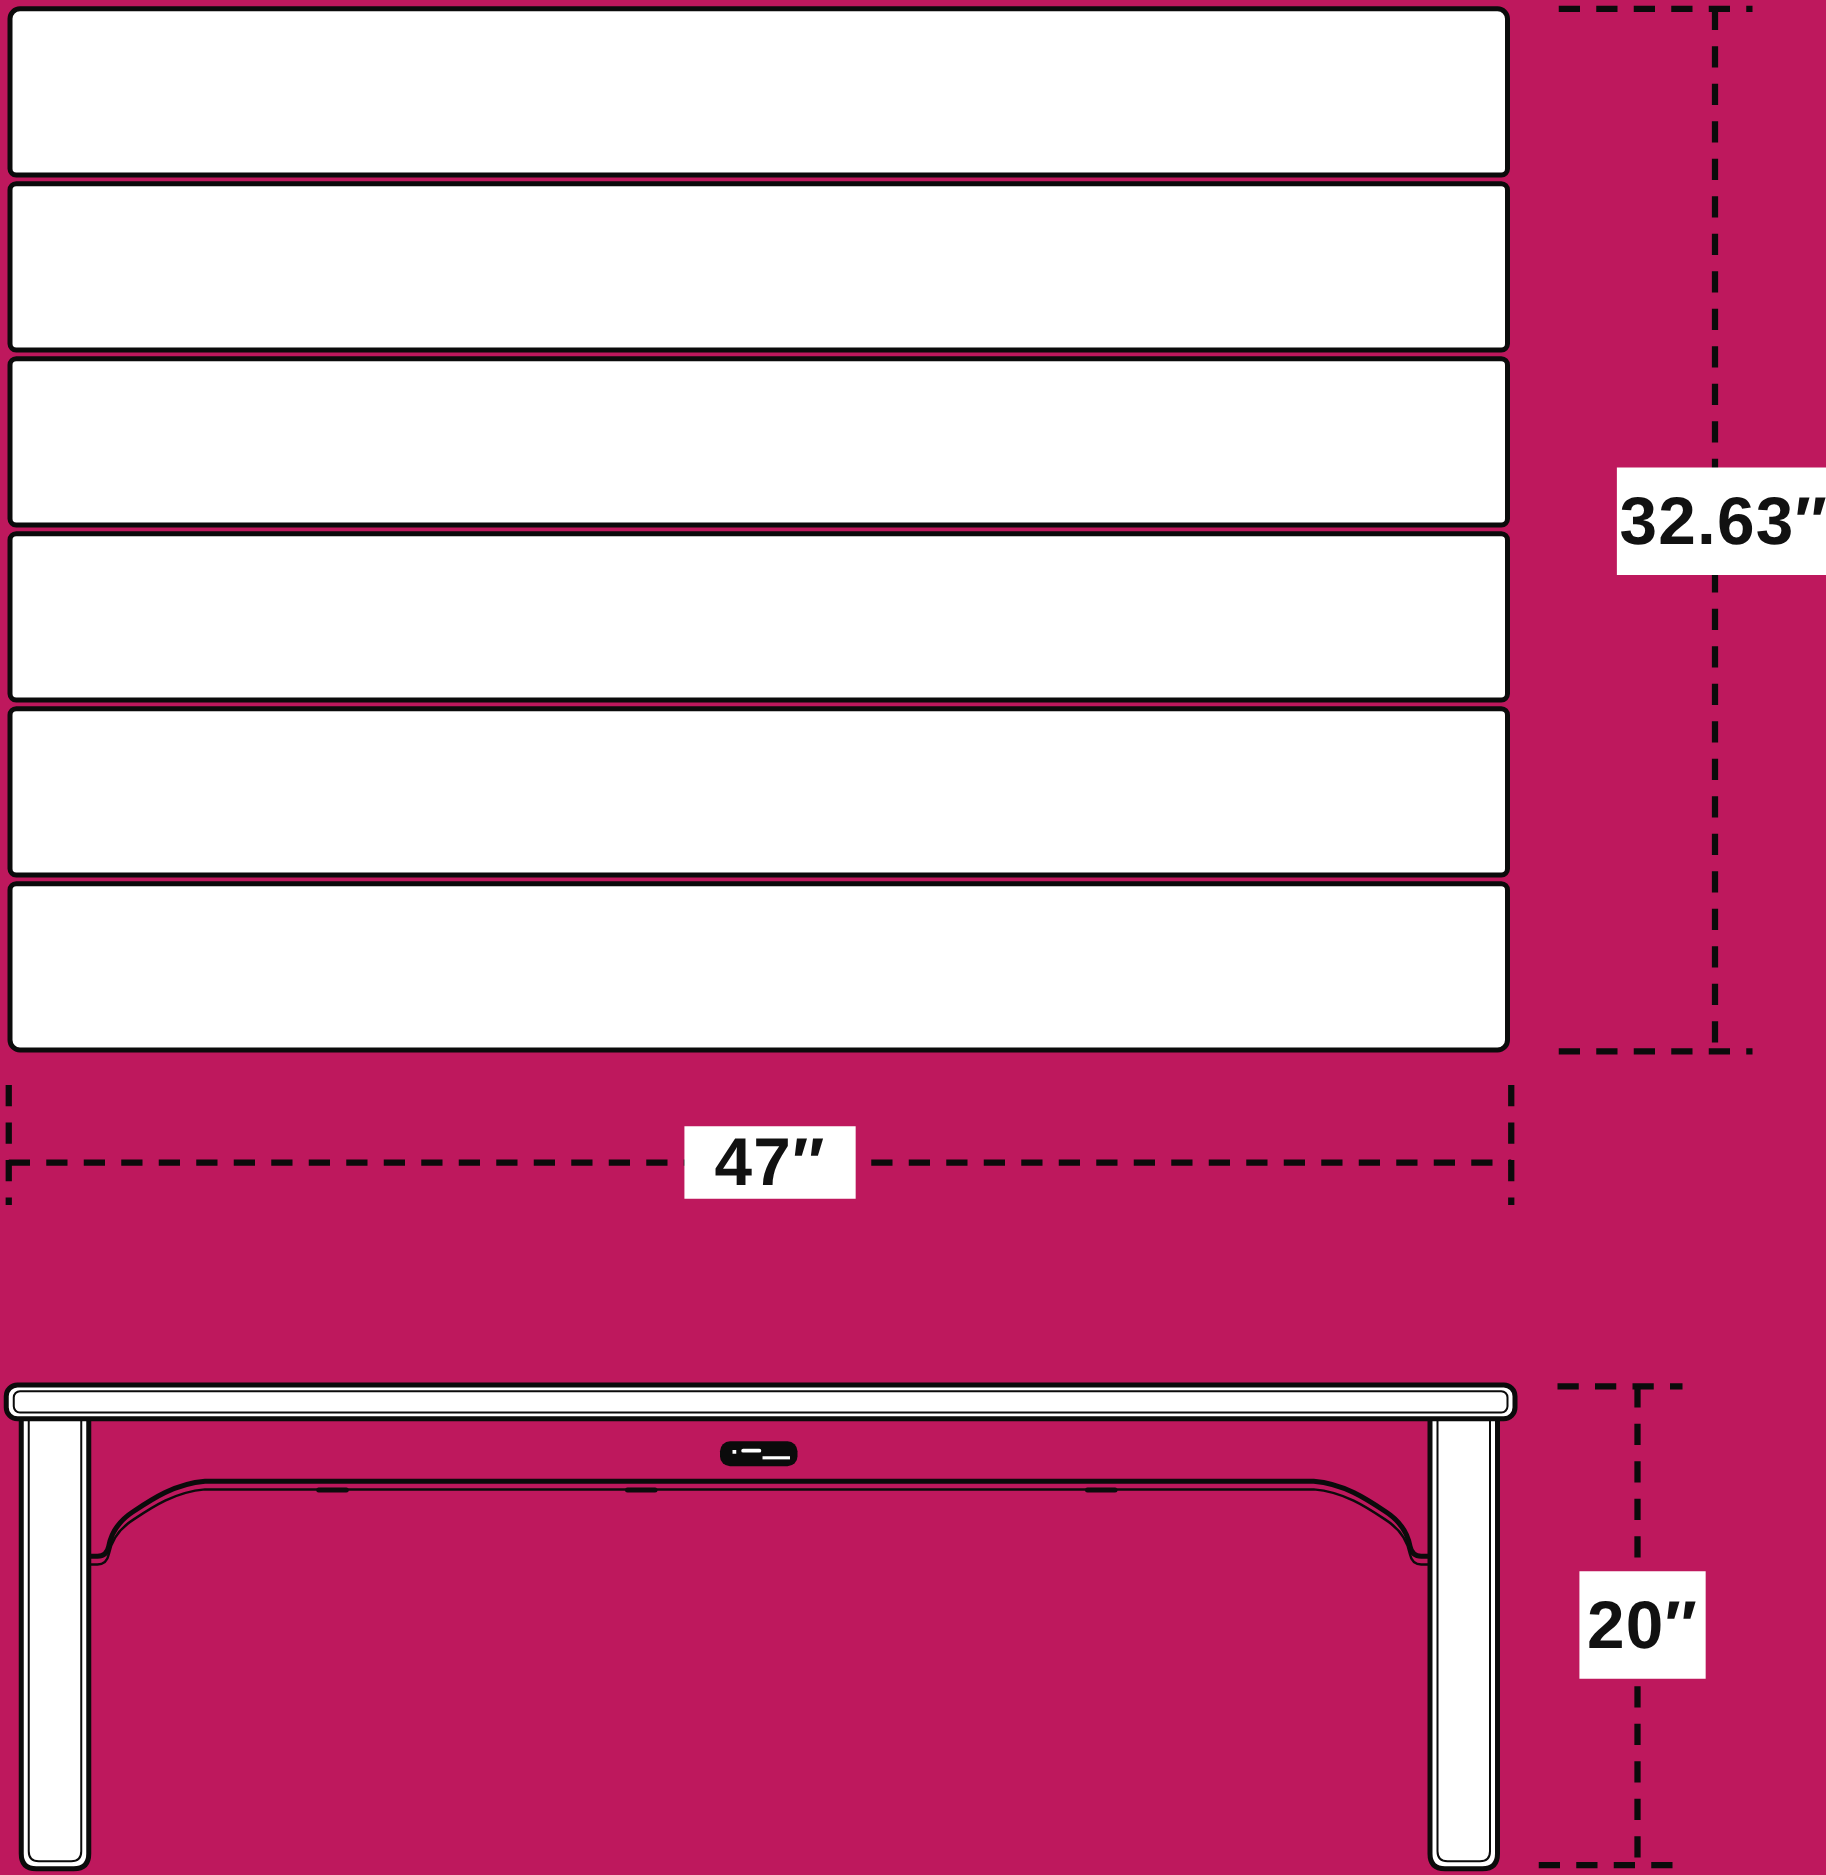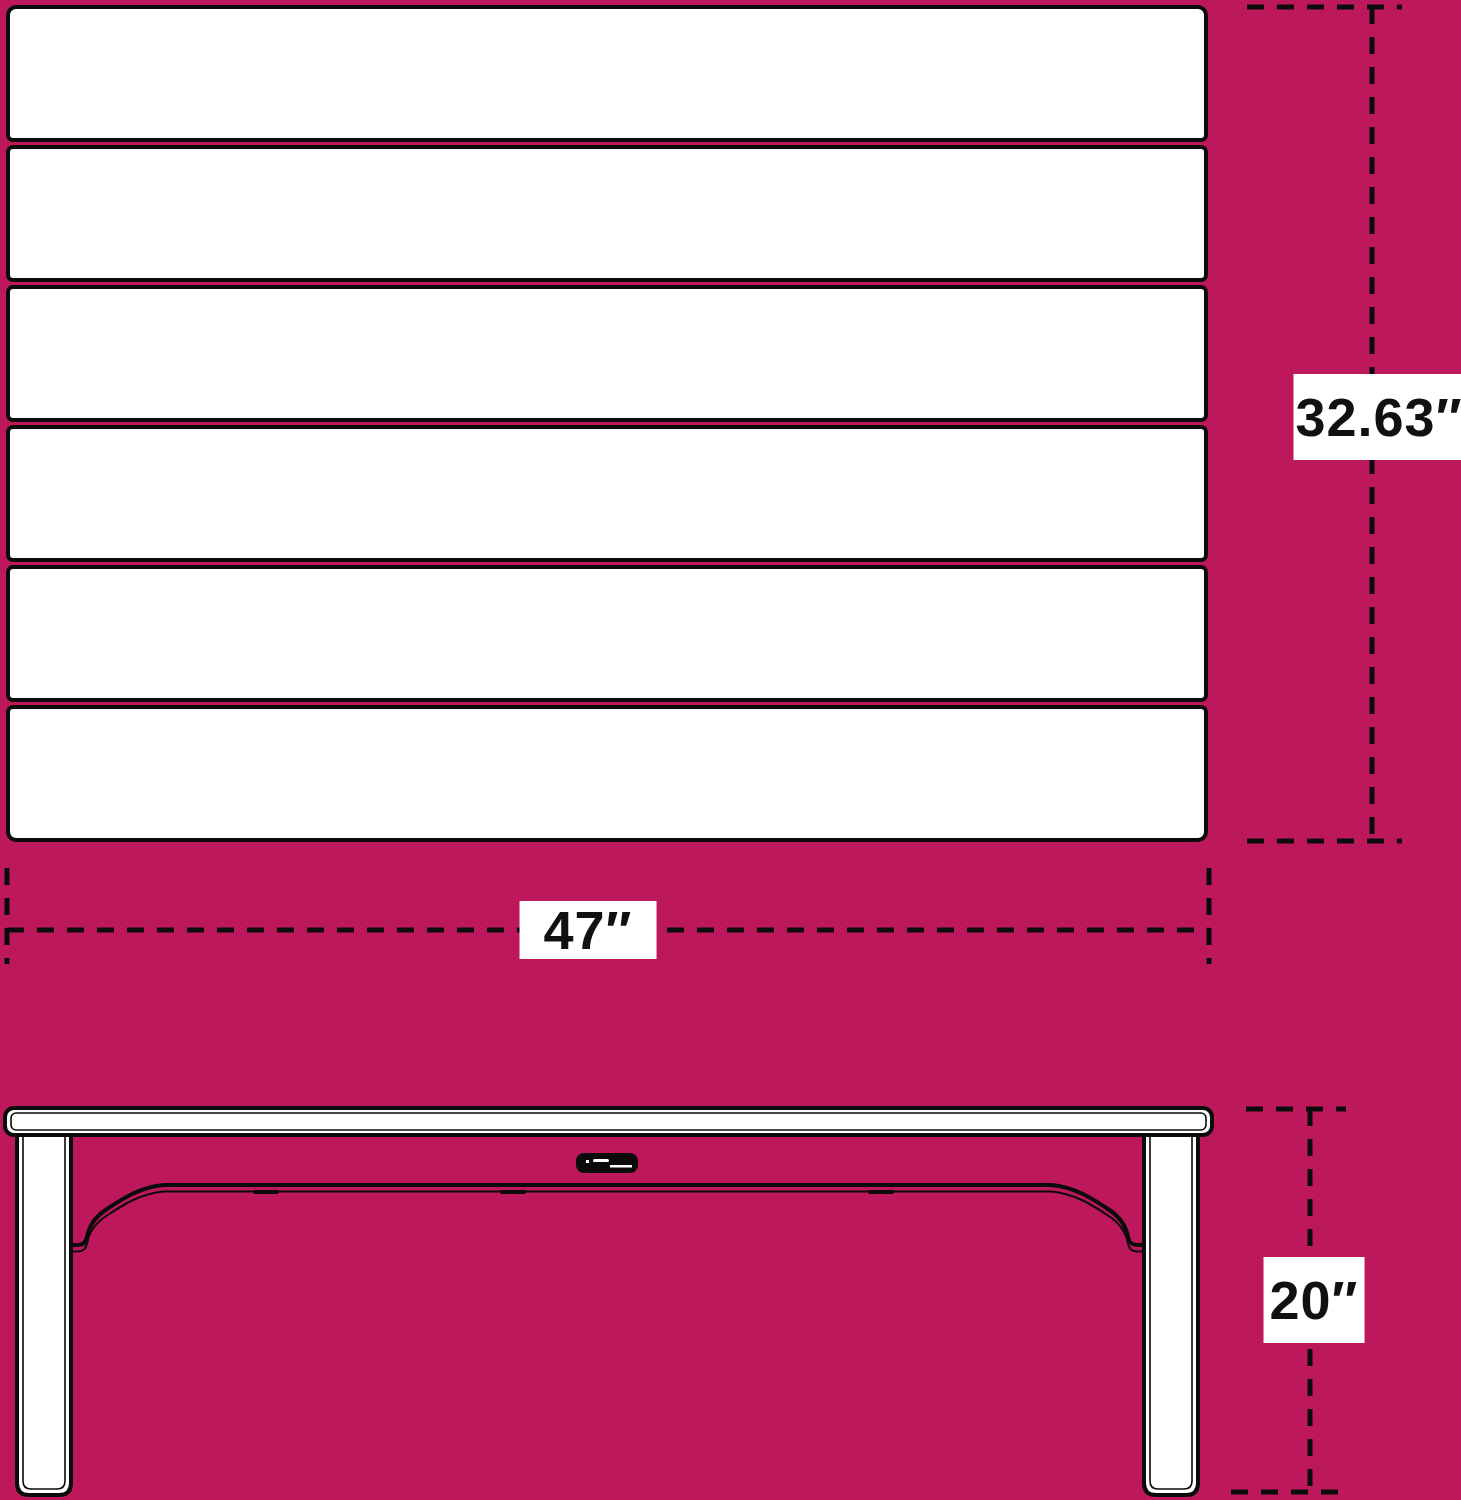--- a/index.html
+++ b/index.html
@@ -46,21 +46,21 @@
     transform: translate(-50%, -50%);
     background: #ffffff;
     color: #111111;
     font-weight: 700;
     font-size: 54px;
     letter-spacing: 1px;
     line-height: 1;
     white-space: nowrap;
   }
   .dim-label.depth  { left: 1379px; top: 417px;  padding: 16px 2px; }
-  .dim-label.width  { left: 588px;  top: 930px;  padding: 2px 24px; }
+  .dim-label.width  { left: 616px;  top: 930px;  padding: 2px 24px; }
   .dim-label.height { left: 1314px; top: 1300px; padding: 16px 6px; }
 </style>
 </head>
 <body>
 
 <div class="canvas">
 
   <div class="top-view" id="top-view">
       <div class="slat"></div>
       <div class="slat"></div>

